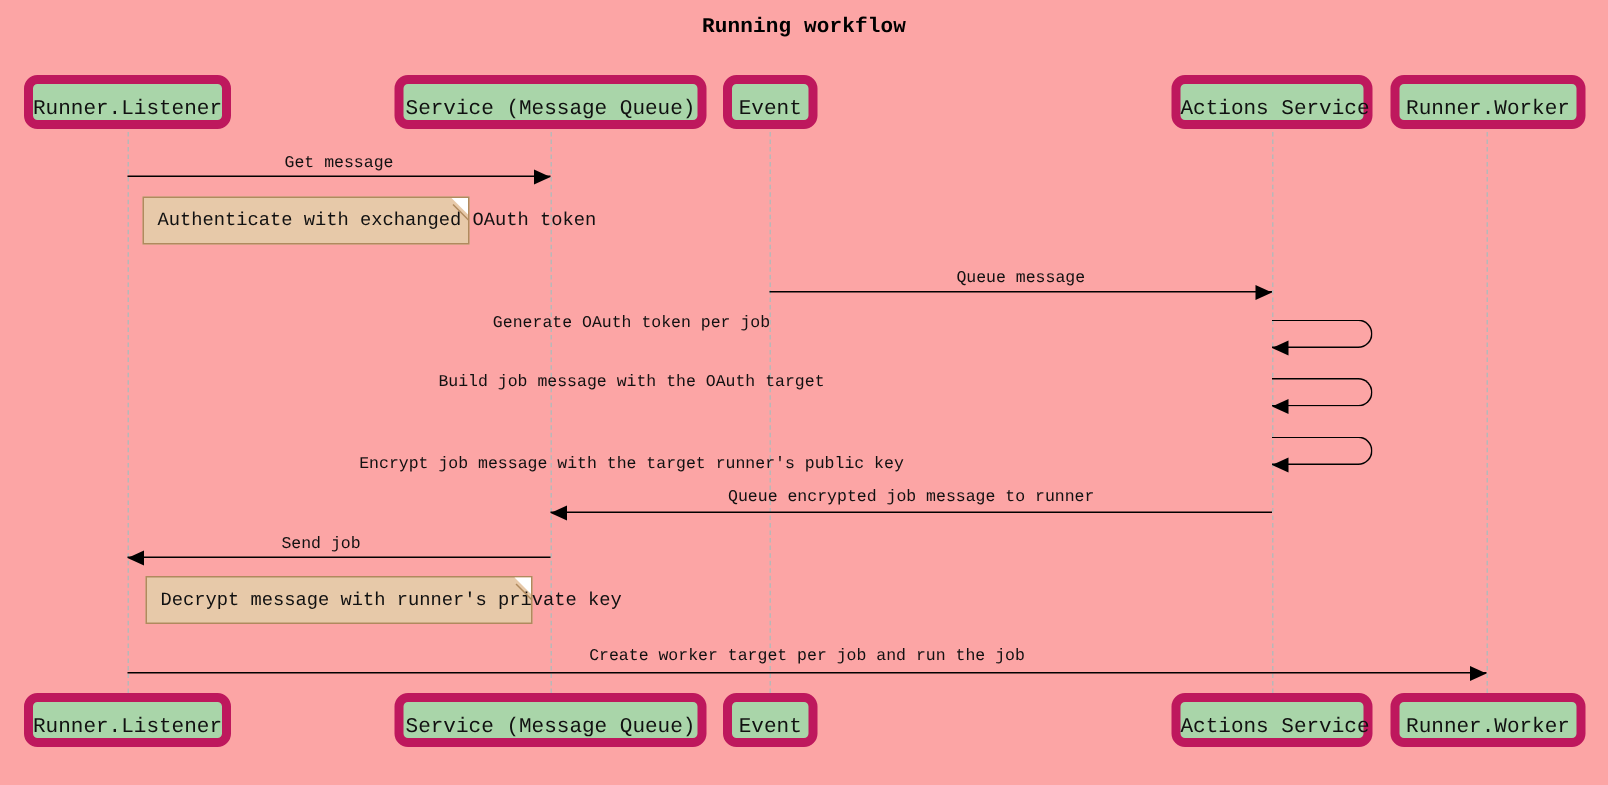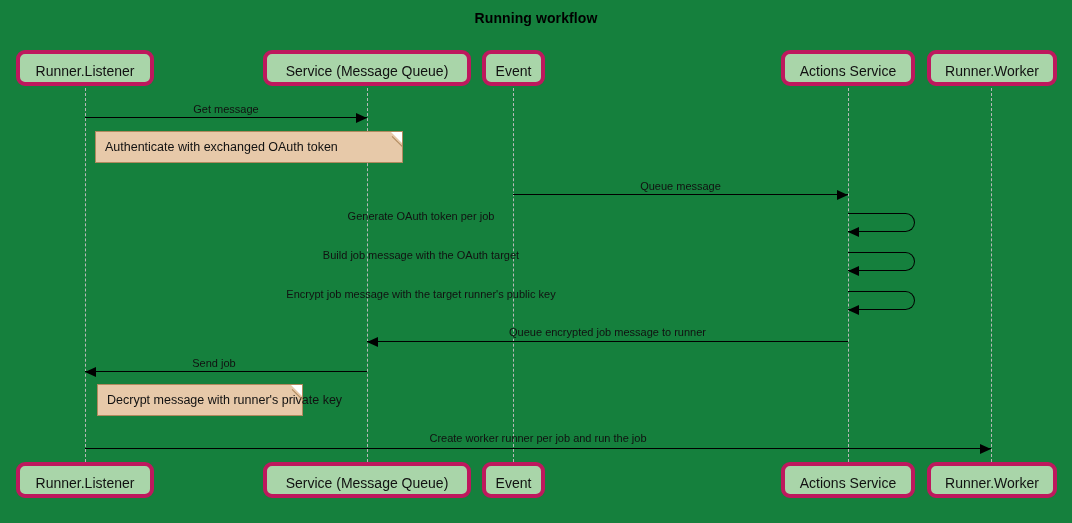--- a/index.html
+++ b/index.html
@@ -8,39 +8,40 @@
     background: #ffffff;
   }
   body {
     font-family: "Liberation Sans", sans-serif;
     color: #000000;
   }
   #canvas {
     position: relative;
     width: 1072px;
     height: 523px;
-    background: #15803d;
+    background: #fca5a5;
     overflow: hidden;
+    font-family: Liberation Mono, monospace;
   }
   .diagram-title {
     position: absolute;
     left: 0;
     top: 10px;
     width: 1072px;
     text-align: center;
     font-size: 14px;
     font-weight: bold;
     color: #000000;
     letter-spacing: 0.1px;
   }
   .participant {
     position: absolute;
     box-sizing: border-box;
     background: #a9d5a9;
-    border: 4px solid #be185d;
+    border: 6px solid #be185d;
     border-radius: 9px;
     height: 36px;
     line-height: 34px;
     text-align: center;
     font-size: 14px;
     color: #111111;
     white-space: nowrap;
   }
   .lifeline {
     position: absolute;
@@ -158,38 +159,38 @@
       <div class="arrow-head right" style="left: 837px; top: 190px;"></div>
       <div class="msg-label center" style="left: 680.5px; top: 180px;">Queue message</div>
       <div class="self-loop" style="left: 848px; top: 213px; width: 67px; height: 19px;"></div>
       <div class="arrow-head left" style="left: 848px; top: 227px;"></div>
       <div class="msg-label rightalign" style="left: 0px; width: 842px; top: 210px;">Generate OAuth token per job</div>
       <div class="self-loop" style="left: 848px; top: 252px; width: 67px; height: 19px;"></div>
       <div class="arrow-head left" style="left: 848px; top: 266px;"></div>
       <div class="msg-label rightalign" style="left: 0px; width: 842px; top: 249px;">Build job message with the OAuth target</div>
       <div class="self-loop" style="left: 848px; top: 291px; width: 67px; height: 19px;"></div>
       <div class="arrow-head left" style="left: 848px; top: 305px;"></div>
-      <div class="msg-label rightalign" style="left: 0px; width: 842px; top: 288px;">Encrypt job message with the target runner's public key</div>
+      <div class="msg-label rightalign" style="left: 0px; width: 842px; top: 304px;">Encrypt job message with the target runner's public key</div>
       <div class="msg-line" style="left: 367px; top: 341px; width: 481px;"></div>
       <div class="arrow-head left" style="left: 367px; top: 337px;"></div>
       <div class="msg-label center" style="left: 607.5px; top: 326px;">Queue encrypted job message to runner</div>
       <div class="msg-line" style="left: 85px; top: 371px; width: 282px;"></div>
       <div class="arrow-head left" style="left: 85px; top: 367px;"></div>
       <div class="msg-label center" style="left: 214px; top: 357px;">Send job</div>
       <div class="msg-line" style="left: 85px; top: 448px; width: 906px;"></div>
       <div class="arrow-head right" style="left: 980px; top: 444px;"></div>
-      <div class="msg-label center" style="left: 538px; top: 432px;">Create worker runner per job and run the job</div>
+      <div class="msg-label center" style="left: 538px; top: 432px;">Create worker target per job and run the job</div>
     </div>
   <div id="notes">
-      <div class="note" style="left: 95px; top: 131px; width: 308px; height: 32px;">
+      <div class="note" style="left: 95px; top: 131px; width: 218px; height: 32px;">
         <span>Authenticate with exchanged OAuth token</span>
         <span class="note-fold"></span>
         <span class="note-fold-edge"></span>
       </div>
-      <div class="note" style="left: 97px; top: 384px; width: 206px; height: 32px;">
+      <div class="note" style="left: 97px; top: 384px; width: 258px; height: 32px;">
         <span>Decrypt message with runner's private key</span>
         <span class="note-fold"></span>
         <span class="note-fold-edge"></span>
       </div>
     </div>
   <div id="participants-bottom">
       <div class="participant" style="left: 16px; top: 462px; width: 138px;"><span>Runner.Listener</span></div>
       <div class="participant" style="left: 263px; top: 462px; width: 208px;"><span>Service (Message Queue)</span></div>
       <div class="participant" style="left: 482px; top: 462px; width: 63px;"><span>Event</span></div>
       <div class="participant" style="left: 781px; top: 462px; width: 134px;"><span>Actions Service</span></div>

